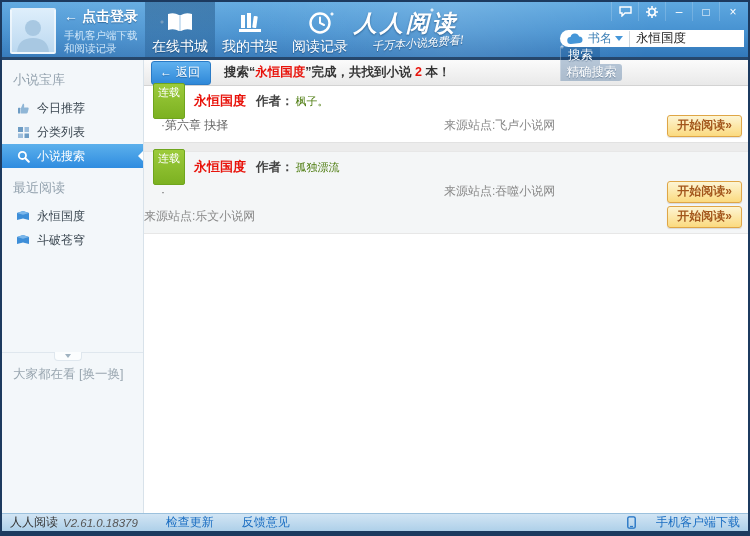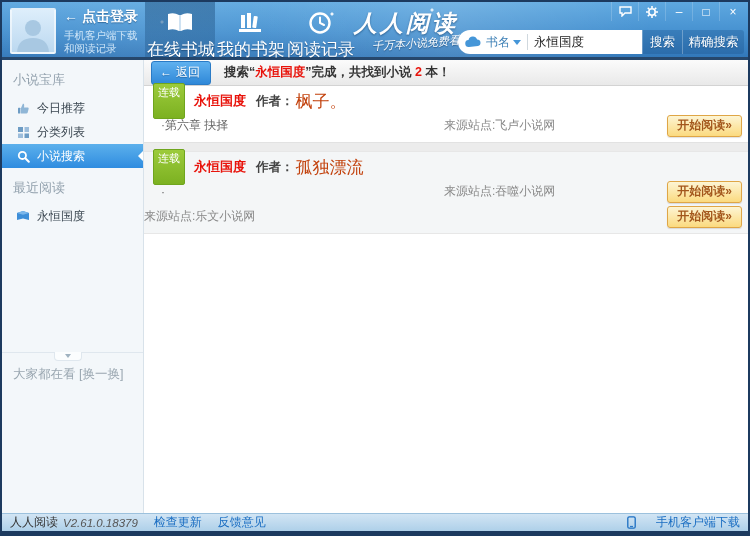--- a/index.html
+++ b/index.html
@@ -30,38 +30,38 @@
     width:46px; height:46px; border:2px solid rgba(255,255,255,.55);
     background:linear-gradient(180deg,#ddeefb,#bcd9f0); border-radius:2px;
     display:flex; align-items:flex-end; justify-content:center; overflow:hidden; cursor:pointer;
   }
   .login-txt{ margin-left:8px; color:#fff; }
   .login-title{ font-size:14px; font-weight:bold; cursor:pointer; text-shadow:0 1px 1px rgba(0,40,80,.4); }
   .login-sub{ font-size:10.5px; color:#cfe6f8; margin-top:3px; line-height:13px; }
 
   .tabs{ position:absolute; left:143px; top:0; height:55px; display:flex; }
   .tab{
-    width:70px; height:100%; text-align:right; cursor:pointer;
-    padding-top:7px; color:#fff; font-size:17px; text-shadow:0 1px 1px rgba(0,40,80,.5);
+    width:70px; height:100%; text-align:center; cursor:pointer;
+    padding-top:7px; color:#fff; font-size:14px; text-shadow:0 1px 1px rgba(0,40,80,.5);
   }
   .tab.active{ background:linear-gradient(180deg, rgba(16,62,108,.42), rgba(16,62,108,.22)); }
   .tab .ticon{ height:27px; display:flex; align-items:center; justify-content:center; margin-bottom:2px; }
 
   .logo{ position:absolute; left:352px; top:6px; color:#fff; font-family:"DejaVu Serif",serif; font-style:italic; }
   .logo-title{ font-size:23px; font-weight:bold; letter-spacing:3px; text-shadow:0 1px 2px rgba(0,40,80,.5); }
   .logo-tag{ font-size:11px; margin-left:18px; transform:rotate(-4deg); transform-origin:left; text-shadow:0 1px 1px rgba(0,40,80,.5); }
 
   .win-controls{ position:absolute; right:2px; top:0; display:flex; }
   .wc{
     width:27px; height:19px; display:flex; align-items:center; justify-content:center;
     color:#fff; font-size:12px; cursor:pointer; border-left:1px solid rgba(255,255,255,.18);
   }
   .wc svg{ display:block; }
 
-  .search-row{ position:absolute; right:4px; top:28px; display:flex; height:24px; }
+  .search-row{ position:absolute; right:4px; top:28px; display:flex; height:24px;flex-direction:column; }
   .search-box{
     display:flex; align-items:center; width:184px; background:#fff;
     border-radius:12px 0 0 12px; padding-left:7px;
   }
   .cat{ display:flex; align-items:center; cursor:pointer; }
   .cat-label{ font-size:12px; color:#3c7fb5; margin:0 3px 0 4px; }
   .caret{ width:0; height:0; border-left:4px solid transparent; border-right:4px solid transparent; border-top:5px solid #4596d8; }
   .sep-v{ width:1px; height:16px; background:#d0d8de; margin:0 6px; }
   .search-input{ border:none; outline:none; width:96px; font-size:12.5px; color:#222; font-family:inherit; }
   .hbtn{
@@ -113,21 +113,21 @@
   .summary{ margin-left:13px; font-size:12.5px; color:#333; font-weight:bold; }
   .summary .red{ color:#e8130b; }
 
   .result-head{ height:27px; display:flex; align-items:center; padding-left:9px; padding-top:3px; }
   .badge{
     background:linear-gradient(180deg,#9ccb3b,#7cb121); border:1px solid #6fa51d; border-radius:2px;
     color:#fff; font-size:11px; padding:1px 4px 18px; margin-right:9px;
   }
   .r-title{ color:#e8130b; font-weight:bold; font-size:13px; margin-right:10px; }
   .author-label{ color:#444; font-size:12.5px; font-weight:bold;text-align:center; }
-  .author{ color:#c2410c; font-size:17px; margin-left:2px;text-align:right; }
+  .author{ color:#4d7c0f; font-size:11px; margin-left:2px;text-align:right; }
 
   .chapter-row{ height:25px; display:flex; align-items:center; font-size:12px; }
   .ch-name{ width:300px; flex:none; color:#666; padding-left:17px;
             white-space:nowrap; overflow:hidden; }
   .ch-source{ flex:1; color:#888; }
   .read-btn{
     margin-right:6px; cursor:pointer; flex:none;
     background:linear-gradient(180deg,#fdf5d4 0%,#fbda7f 100%);
     border:1px solid #dfa646; border-radius:3px; box-shadow:0 1px 1px rgba(0,0,0,.12);
     color:#a3571c; font-size:12px; font-weight:bold; padding:1px 9px 2px;
@@ -136,21 +136,21 @@
   .gap{ height:9px; background:#ececec; border-top:1px solid #e2e2e2; margin-top:4px; }
   .filler{ flex:1; background:#fff; }
 
   
   .statusbar{
     height:18px; display:flex; align-items:center; padding:0 8px; font-size:12px;
     background:linear-gradient(180deg,#d2e5f4,#aed0e9); border-top:1px solid #9cc1dd; color:#444;
   }
   .sb-app{ color:#333; }
   .sb-ver{ color:#555; margin-left:5px; font-size:11.5px;font-style:italic; }
-  .sb-link{ color:#1b6ec2; margin-left:16px; cursor:pointer; }
+  .sb-link{ color:#1b6ec2; margin-left:28px; cursor:pointer; }
   .sb-right{ margin-left:auto; display:flex; align-items:center; gap:20px; color:#1b6ec2; cursor:pointer; }
 </style>
 </head>
 <body>
 
 <div class="window">
 
   <div class="header">
 
     <div class="user-panel">
@@ -301,20 +301,29 @@
       <div class="side-item">
         <span class="sicon">
           <svg width="14" height="12" viewBox="0 0 14 12">
             <path d="M1 3 L7 1 L13 3 L13 10 L7 8.6 L1 10 Z" fill="#3d8ed8"></path>
             <path d="M1 3 L7 1 L13 3 L7 4.8 Z" fill="#7ab6ea"></path>
           </svg>
         </span>
         <span>永恒国度</span>
       </div>
 
+      <div class="side-item">
+        <span class="sicon">
+          <svg width="14" height="12" viewBox="0 0 14 12">
+            <path d="M1 3 L7 1 L13 3 L13 10 L7 8.6 L1 10 Z" fill="#3d8ed8"></path>
+            <path d="M1 3 L7 1 L13 3 L7 4.8 Z" fill="#7ab6ea"></path>
+          </svg>
+        </span>
+        <span>斗破苍穹</span>
+      </div>
 
       <div class="side-divider">
         <div class="pull-tab">
             <i></i>
           </div>
       </div>
       <div class="everyone">
         <span>大家都在看</span>
         <span class="chg">[换一换]</span>
       </div>

